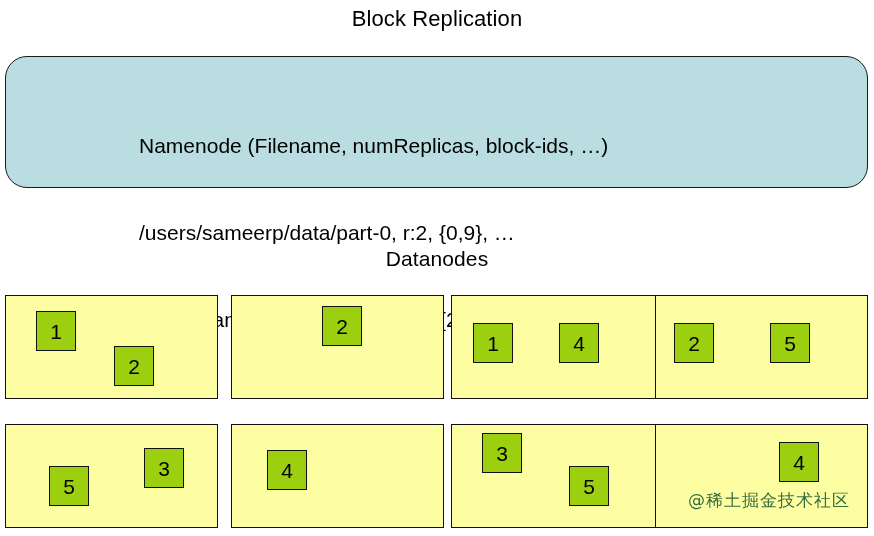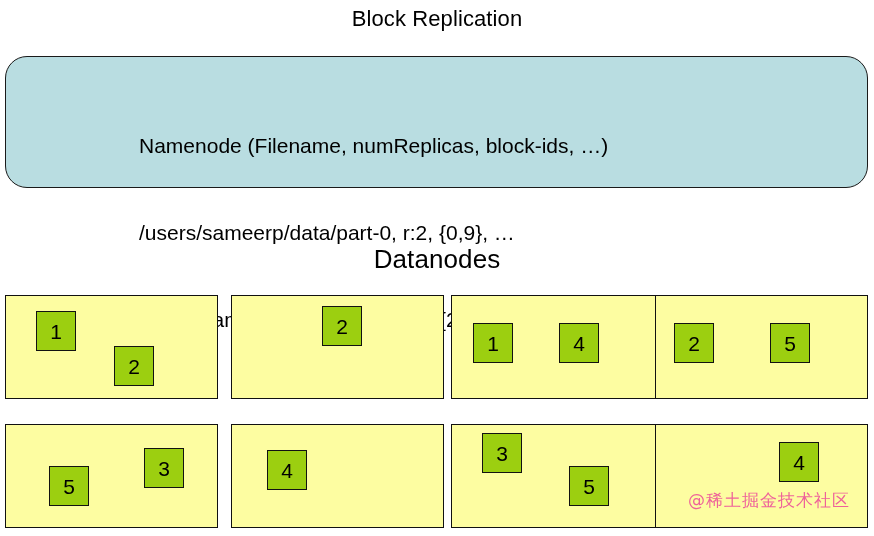--- a/index.html
+++ b/index.html
@@ -29,21 +29,21 @@
     position: absolute;
     left: 0;
     width: 874px;
     text-align: center;
     font-size: 22px;
     line-height: 26px;
     color: #000;
     letter-spacing: 0.1px;
   }
   #block-replication-title { top: 6px; }
-  #datanodes-title { top: 246px; font-size: 26px; }
+  #datanodes-title { top: 246px; font-size: 21px; }
 
   
   .namenode-box {
     position: absolute;
     left: 5px;
     top: 56px;
     width: 863px;
     height: 132px;
     box-sizing: border-box;
     background: #b9dde1;
@@ -93,21 +93,21 @@
     color: #000;
   }
 
   
   .watermark {
     position: absolute;
     left: 688px;
     top: 490px;
     font-size: 17px;
     line-height: 20px;
-    color: #ec4899;
+    color: #14532d;
     opacity: 0.85;
     white-space: nowrap;
     letter-spacing: 1px;
     font-family: "DejaVu Sans", sans-serif;
   }
 </style>
 </head>
 <body>
 
 <div class="diagram">

